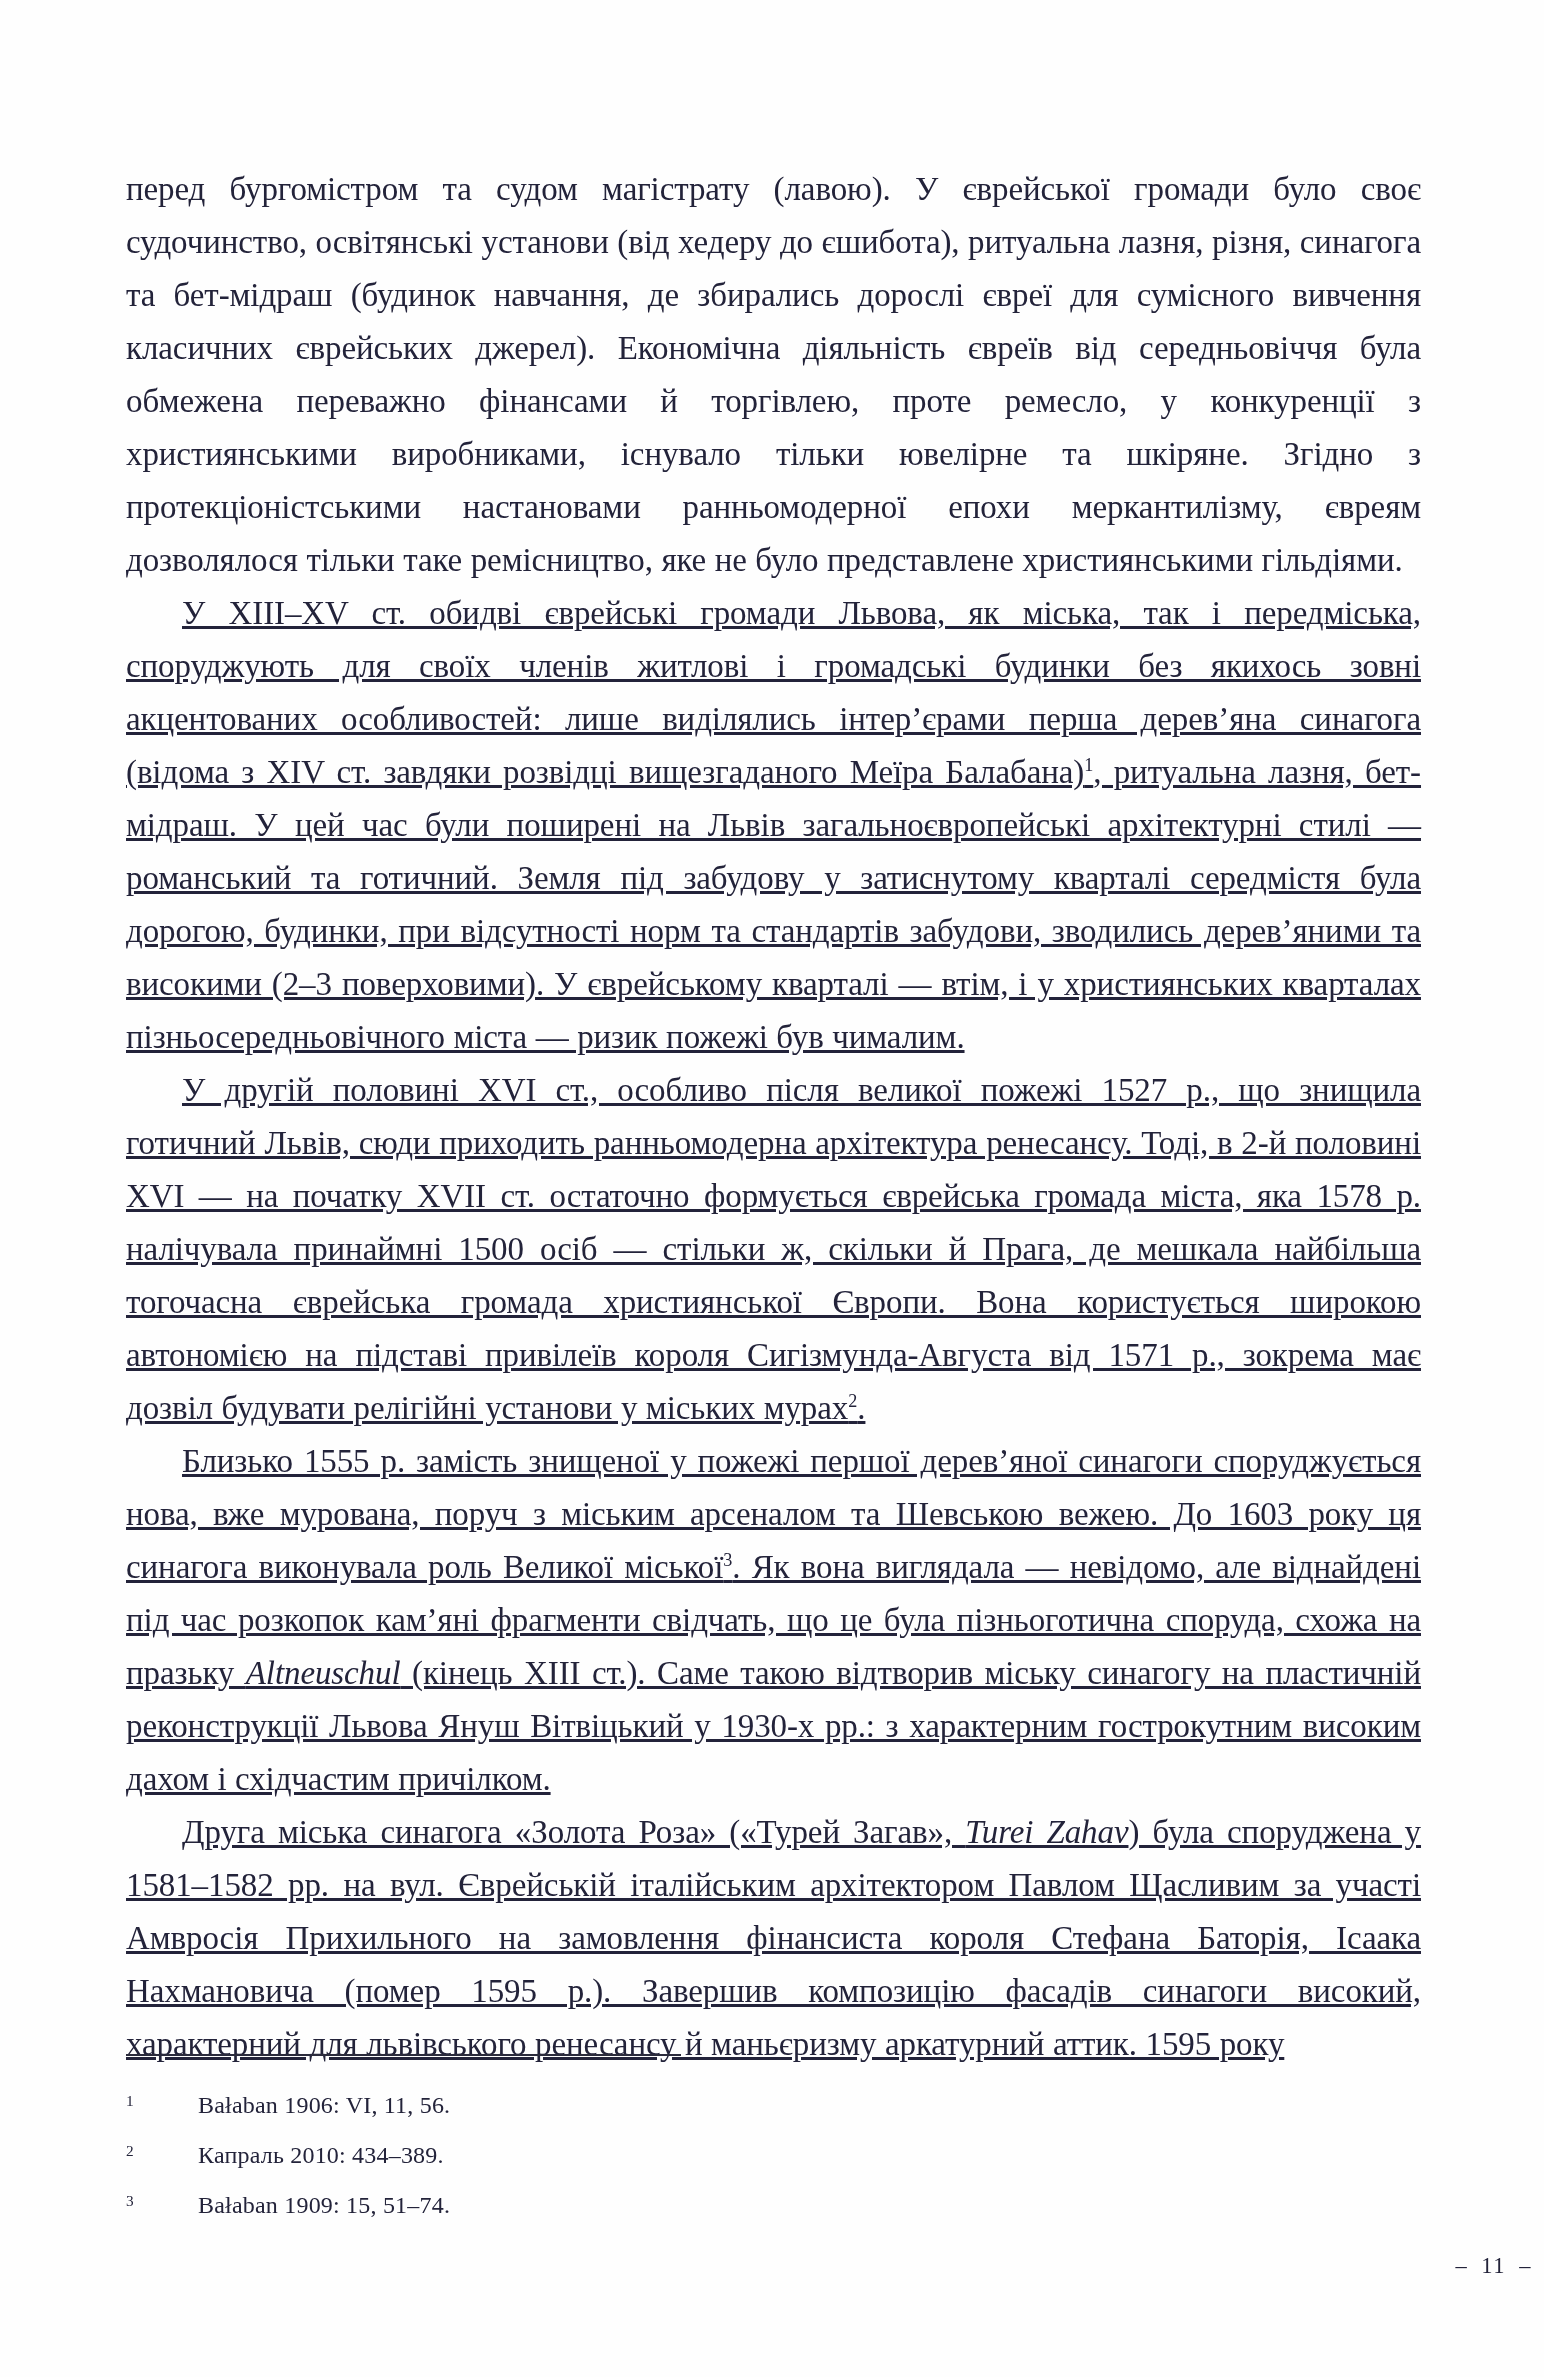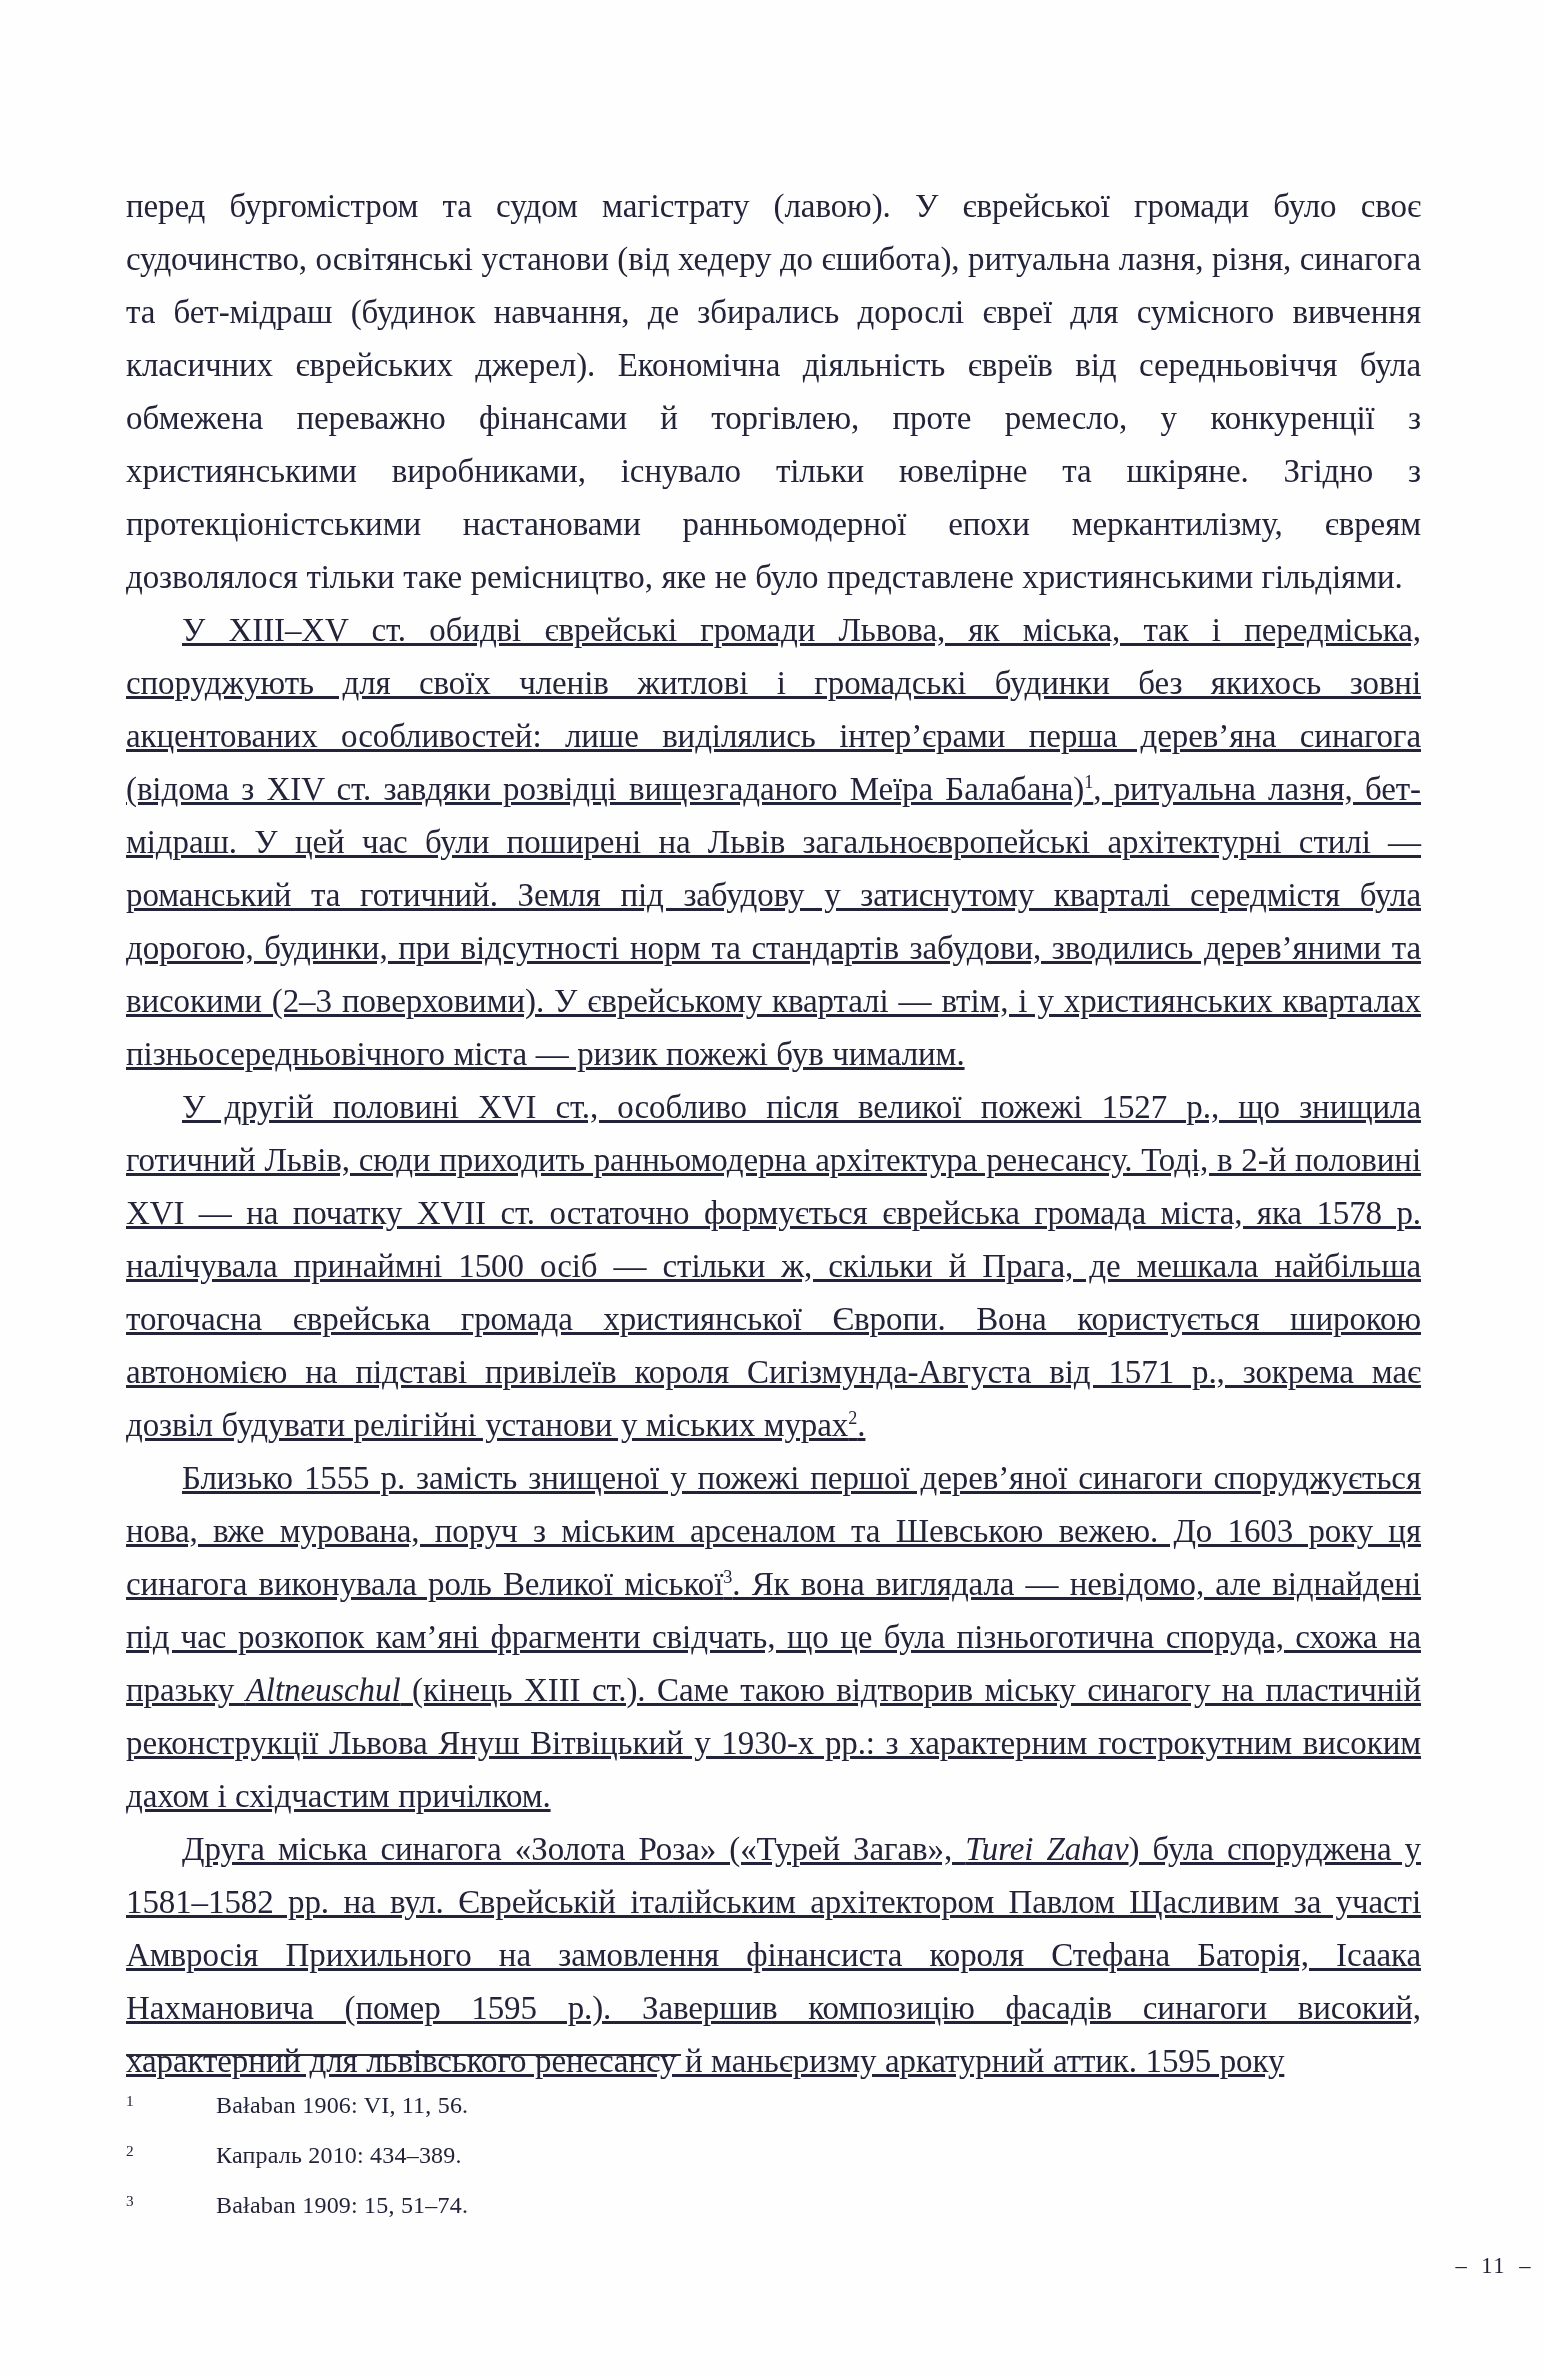--- a/index.html
+++ b/index.html
@@ -15,21 +15,21 @@
     position: relative;
     width: 1545px;
     height: 2377px;
     background: #fefefe;
     box-sizing: border-box;
     overflow: hidden;
   }
   .content {
     position: absolute;
     left: 126px;
-    top: 180px;
+    top: 163px;
     width: 1295px;
   }
   .para {
     margin: 0;
     text-align: justify;
     text-justify: inter-word;
     font-size: 33px;
     line-height: 53px;
     letter-spacing: -0.1px;
     color: #23233a;
@@ -76,21 +76,20 @@
   .fn-num {
     width: 72px;
     flex: 0 0 72px;
     font-size: 15.3px;
     line-height: 42px;
     color: #23233a;
   }
   .fn-text {
     flex: 1 1 auto;
     letter-spacing: 0.2px;
-    margin-left: 18px;
   }
   .pagenum {
     position: absolute;
     left: 0;
     right: 0;
     top: 2253px;
     text-align: right;
     font-size: 22.5px;
     letter-spacing: 1.6px;
     color: #23233a;

